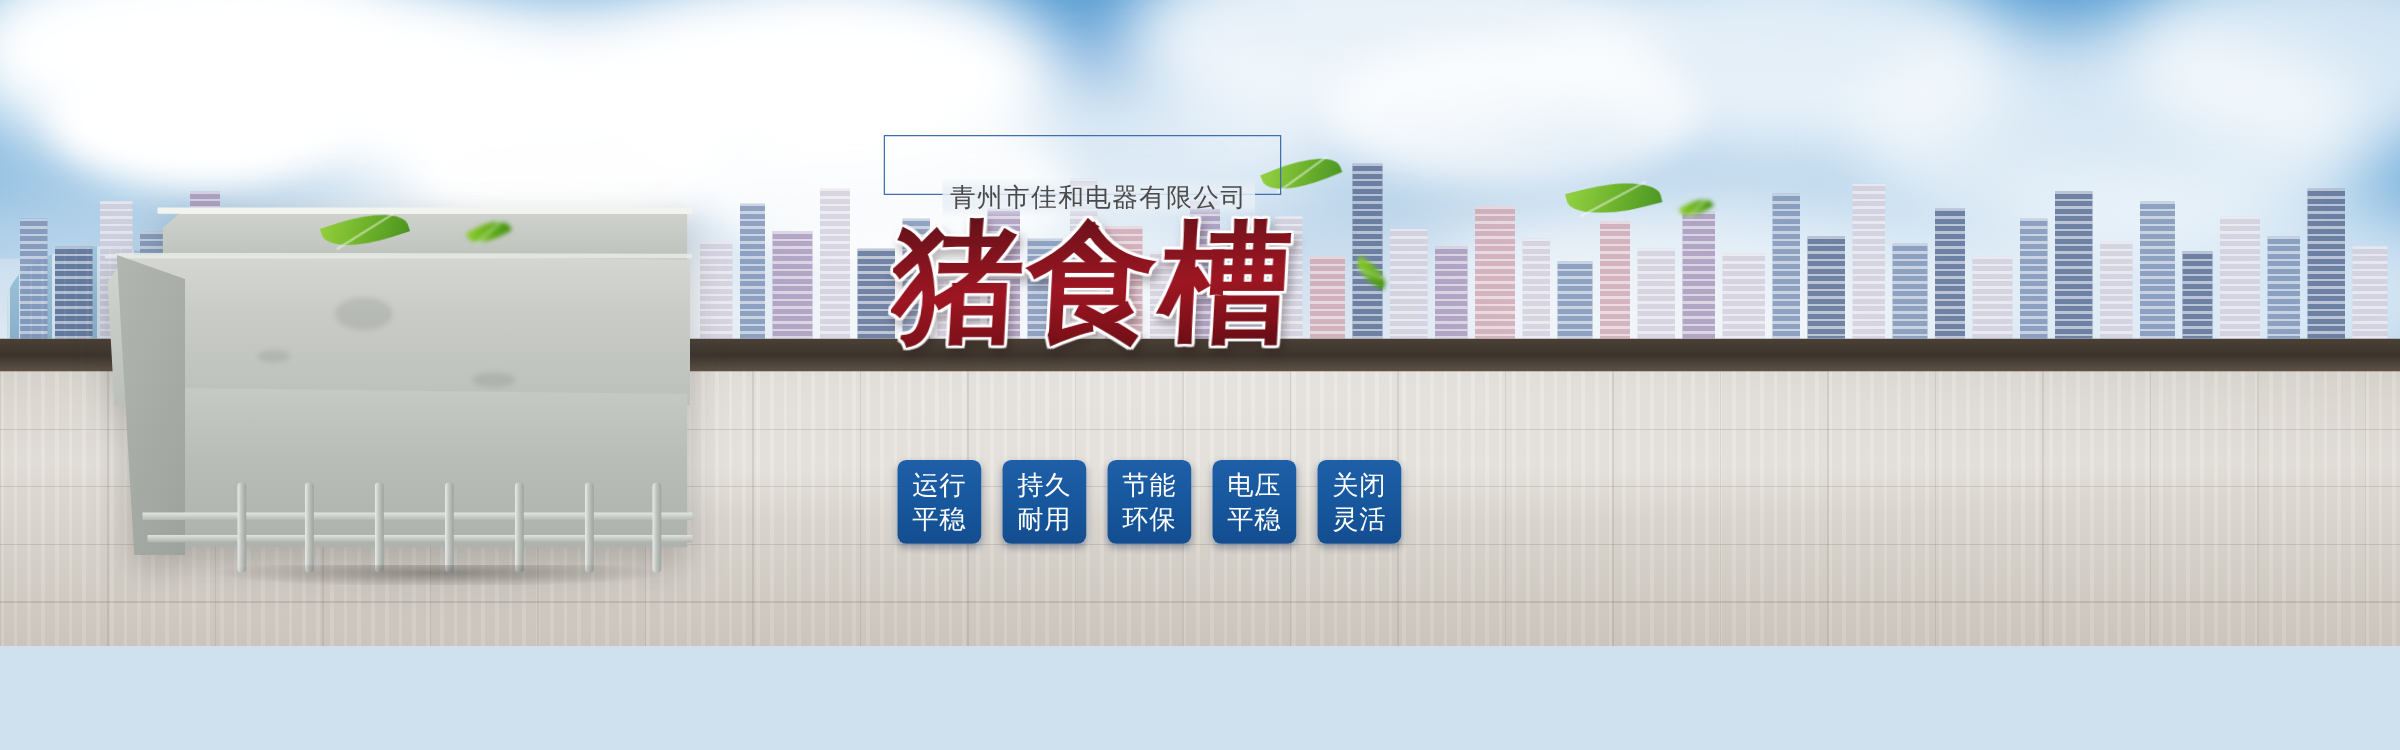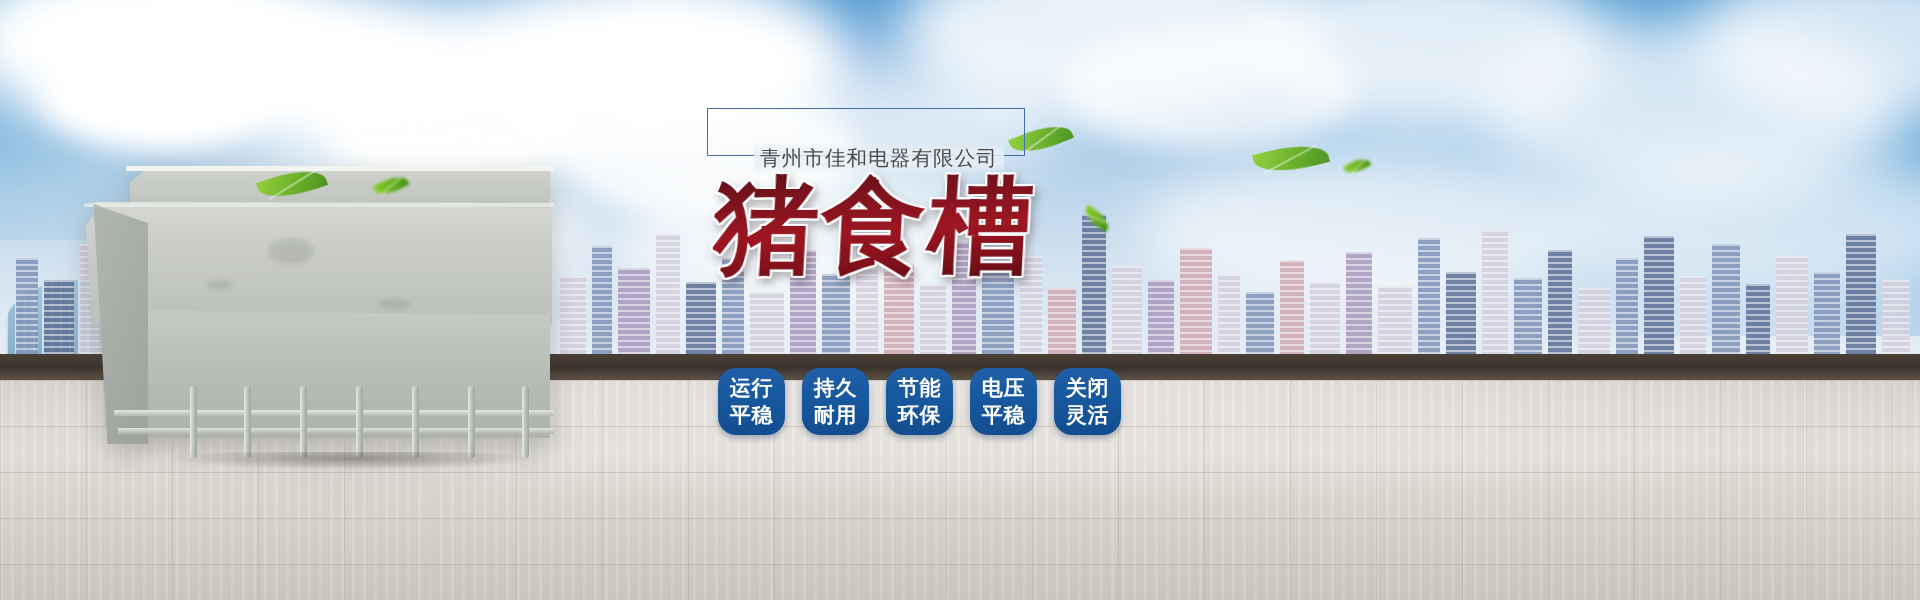--- a/index.html
+++ b/index.html
@@ -1,20 +1,20 @@
 <!DOCTYPE html>
 <html lang="zh"><head>
 <meta charset="utf-8">
 <style>
   * { margin:0; padding:0; box-sizing:border-box; }
   html,body { width:1920px; height:600px; overflow:hidden; }
   body { font-family:"Liberation Sans","DejaVu Sans",sans-serif; background:#cfe0ef; }
 
   #banner{
-    position:relative; width:1920px; height:600px; overflow:hidden;
+    position:relative; width:1920px; height:517px; overflow:hidden;
   }
 
   
   .sky{
     position:absolute; inset:0;
     background:
       linear-gradient(180deg,
         #5c9fd4 0%,
         #7db0dd 8%,
         #9cc3e4 18%,
@@ -218,26 +218,25 @@
       2px 2px 0 #fff, -2px 2px 0 #fff, 2px -2px 0 #fff, -2px -2px 0 #fff,
       3px 4px 5px rgba(40,40,40,.30);
   }
 
   
   .badges{
     position:absolute; left:718px; top:368px;
     display:flex; gap:17px;
   }
   .badge{
-    width:67px; height:67px; border-radius:18px;
+    width:67px; height:67px; border-radius:7px;
     background:linear-gradient(180deg,#1e5fa8 0%, #17579d 50%, #134d8f 100%);
     box-shadow:0 3px 6px rgba(20,50,90,.35);
     display:flex; flex-direction:column; align-items:center; justify-content:center;
     color:#fff;
-    font-weight:bold;
   }
   .badge span{
     font-size:21px; line-height:1.26; letter-spacing:.03em;
     font-family:"DejaVu Sans","Liberation Sans",sans-serif;
   }
 </style>
 </head>
 <body>
 
 <div id="banner">

